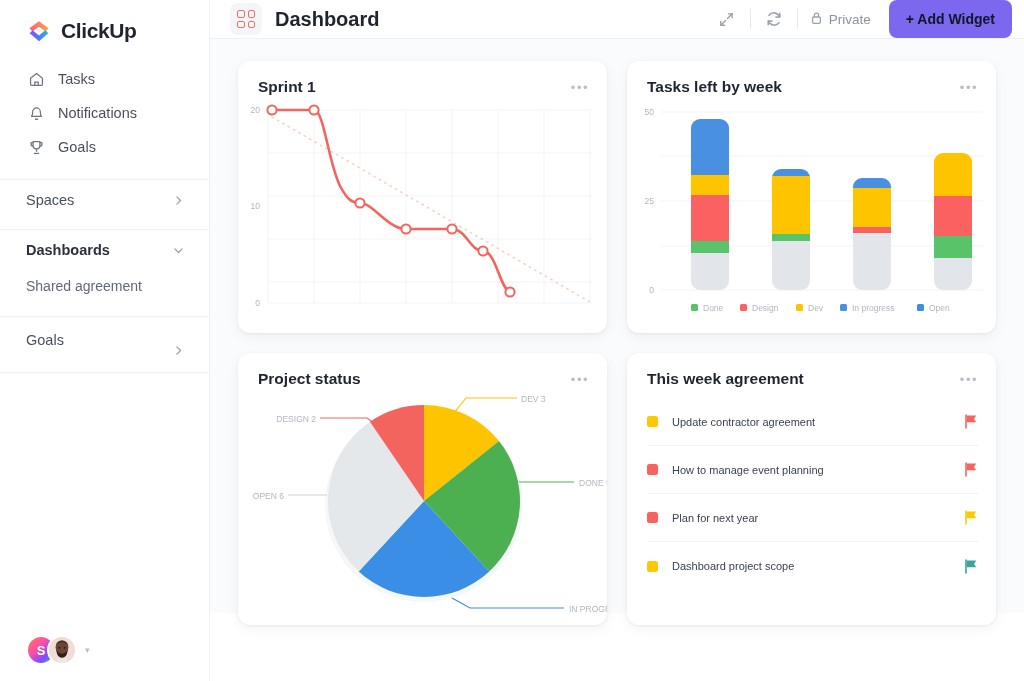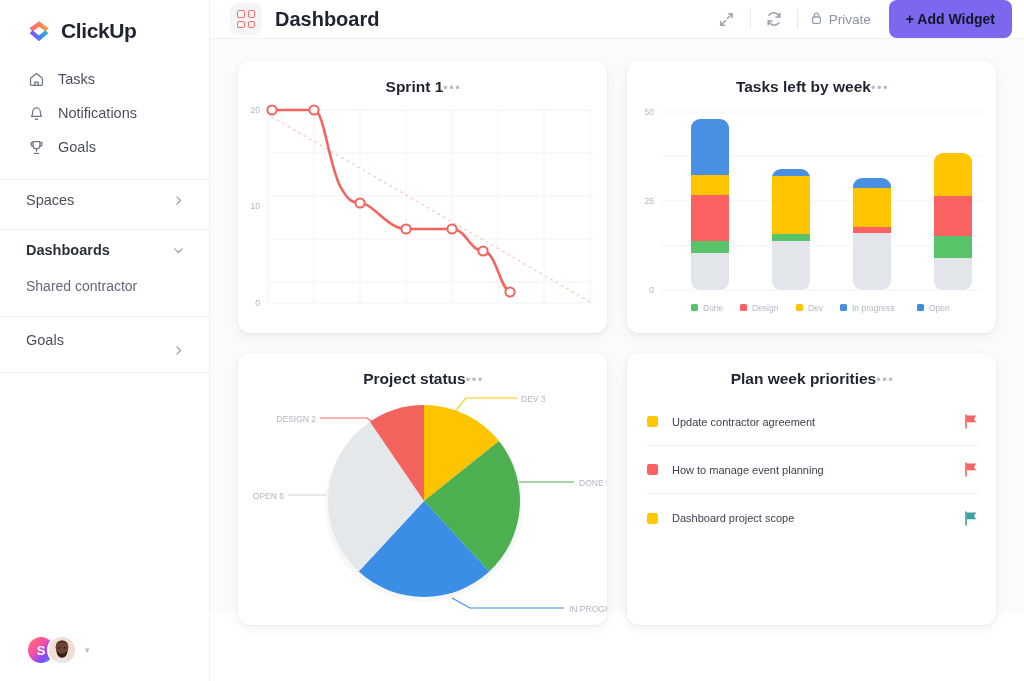--- a/index.html
+++ b/index.html
@@ -101,21 +101,21 @@
     grid-template-rows: 272px 272px;
     gap: 20px; padding: 22px 28px;
     align-content: start;
   }
   .card {
     background: #fff; border-radius: 12px;
     box-shadow: 0 1px 3px rgba(30,40,70,.07), 0 4px 14px rgba(30,40,70,.05);
     position: relative; overflow: hidden;
   }
   .card-head {
-    display: flex; align-items: center; justify-content: center;
+    display: flex; align-items: center; justify-content: space-between;
     padding: 17px 18px 0 20px;
   }
   .card-title { font-size: 15.5px; font-weight: bold; color: #1f2430; }
   .dots { color: #b8bdc8; letter-spacing: 1.5px; font-size: 13px; cursor: pointer; }
 
   .chart-area { position: absolute; inset: 0; }
   .axis-lbl { font-size: 8.5px; fill: #b0b6c2; font-family: "Liberation Sans", sans-serif; }
 
   
   .prio-list { padding: 10px 18px 0 20px; }
@@ -205,21 +205,21 @@
 
     <div class="sec-row bold">
       <span>Dashboards</span>
       <span class="chev">
         <svg width="13" height="13" viewBox="0 0 16 16" fill="none" stroke="#9aa0ac" stroke-width="1.6" stroke-linecap="round" stroke-linejoin="round">
             <path d="M3.5 6 L8 10.5 L12.5 6"></path>
           </svg>
       </span>
     </div>
     <div class="sub-item">
-      <span>Shared contractor</span>
+      <span>Shared agreement</span>
     </div>
 
     <div class="divider" style="margin-top:14px"></div>
 
     <div class="sec-row" style="height:46px">
       <span>Goals</span>
       <span class="chev" style="align-self:flex-end;padding-bottom:6px">
         <svg width="13" height="13" viewBox="0 0 16 16" fill="none" stroke="#9aa0ac" stroke-width="1.6" stroke-linecap="round" stroke-linejoin="round">
             <path d="M6 3.5 L10.5 8 L6 12.5"></path>
           </svg>
@@ -453,21 +453,21 @@
             <text class="axis-lbl" x="341" y="133" font-size="10.5" fill="#4a4f5c">DONE 5</text>
             <text class="axis-lbl" x="331" y="259" font-size="10.5" fill="#4a4f5c">IN PROGRESS 5</text>
             <text class="axis-lbl" x="46" y="146" font-size="10.5" fill="#4a4f5c" text-anchor="end">OPEN 6</text>
             <text class="axis-lbl" x="78" y="69" font-size="10.5" fill="#4a4f5c" text-anchor="end">DESIGN 2</text>
           </svg>
         </div>
       </div>
 
       <div class="card">
         <div class="card-head">
-          <span class="card-title">Plan week priorities</span>
+          <span class="card-title">This week agreement</span>
           <span class="dots">•••</span>
         </div>
         <div class="prio-list">
 
           <div class="prio-row">
             <span class="sq" style="background:#ffc800"></span>
             <span class="prio-label">Update contractor agreement</span>
             <span class="flag">
               <svg width="14" height="15" viewBox="0 0 14 15">
                   <path d="M2 1 v13" stroke="#fa6161" stroke-width="1.6" stroke-linecap="round"></path>
@@ -480,20 +480,30 @@
             <span class="sq" style="background:#fa6161"></span>
             <span class="prio-label">How to manage event planning</span>
             <span class="flag">
               <svg width="14" height="15" viewBox="0 0 14 15">
                   <path d="M2 1 v13" stroke="#fa6161" stroke-width="1.6" stroke-linecap="round"></path>
                   <path d="M2.8 1.6 h9.4 l-2.2 3.3 2.2 3.3 H2.8 Z" fill="#fa6161"></path>
                 </svg>
             </span>
           </div>
 
+          <div class="prio-row">
+            <span class="sq" style="background:#fa6161"></span>
+            <span class="prio-label">Plan for next year</span>
+            <span class="flag">
+              <svg width="14" height="15" viewBox="0 0 14 15">
+                  <path d="M2 1 v13" stroke="#ffc800" stroke-width="1.6" stroke-linecap="round"></path>
+                  <path d="M2.8 1.6 h9.4 l-2.2 3.3 2.2 3.3 H2.8 Z" fill="#ffc800"></path>
+                </svg>
+            </span>
+          </div>
 
           <div class="prio-row">
             <span class="sq" style="background:#ffc800"></span>
             <span class="prio-label">Dashboard project scope</span>
             <span class="flag">
               <svg width="14" height="15" viewBox="0 0 14 15">
                   <path d="M2 1 v13" stroke="#3ea1a1" stroke-width="1.6" stroke-linecap="round"></path>
                   <path d="M2.8 1.6 h9.4 l-2.2 3.3 2.2 3.3 H2.8 Z" fill="#3ea1a1"></path>
                 </svg>
             </span>

